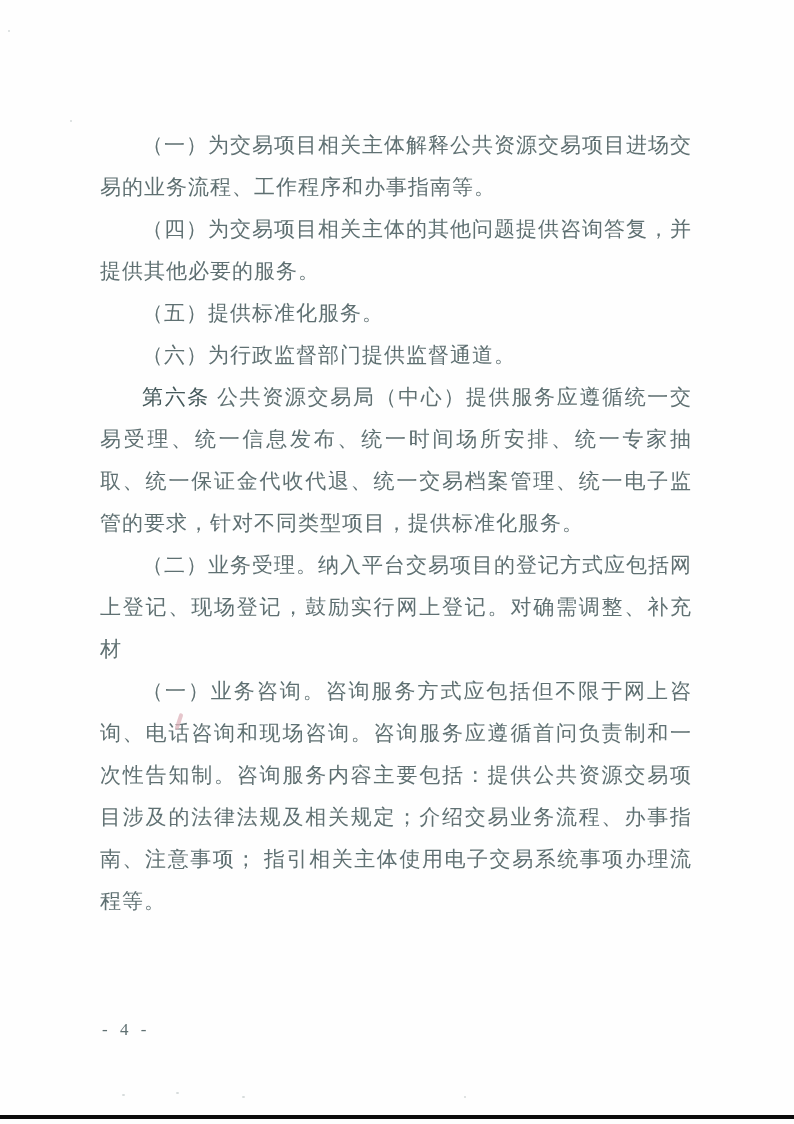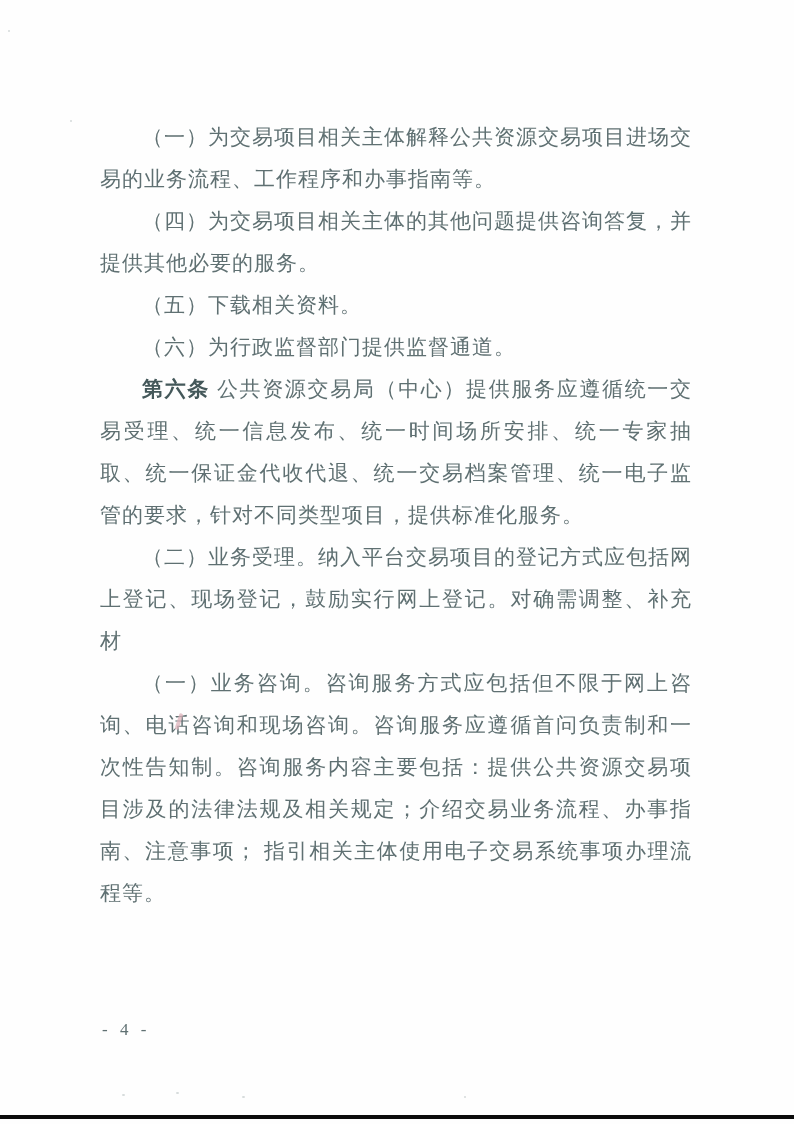--- a/index.html
+++ b/index.html
@@ -15,34 +15,34 @@
     font-family: "Liberation Serif", "DejaVu Serif", serif;
   }
   .scan-page {
     position: absolute;
     inset: 0;
     background: #fefefe;
   }
   .doc-body {
     position: absolute;
     left: 100px;
-    top: 116px;
+    top: 124px;
     width: 592px;
     color: #5f7072;
     font-size: 21px;
     line-height: 42px;
     letter-spacing: 1px;
     text-align: justify;
   }
   .doc-body p {
     margin: 0;
     text-indent: 2em;
   }
   .doc-body p b {
-    font-weight: bold;
+    font-weight: normal;
     color: #44585a;
   }
   .page-number {
     position: absolute;
     left: 102px;
     top: 1020px;
     font-size: 17px;
     letter-spacing: 4px;
     color: #5f7072;
   }
@@ -80,21 +80,21 @@
   .speck.s5 { left: 70px;  top: 120px;  width: 2px; }
   .speck.s6 { left: 8px;   top: 30px;   width: 2px; }
 </style>
 </head>
 <body>
 
 <div class="scan-page">
   <div class="doc-body">
       <p>（一）为交易项目相关主体解释公共资源交易项目进场交易的业务流程、工作程序和办事指南等。</p>
       <p>（四）为交易项目相关主体的其他问题提供咨询答复，并提供其他必要的服务。</p>
-      <p>（五）下载相关资料。</p>
+      <p>（五）提供标准化服务。</p>
       <p>（六）为行政监督部门提供监督通道。</p>
       <p><b>第六条</b> 公共资源交易局（中心）提供服务应遵循统一交易受理、统一信息发布、统一时间场所安排、统一专家抽取、统一保证金代收代退、统一交易档案管理、统一电子监管的要求，针对不同类型项目，提供标准化服务。</p>
       <p>（二）业务受理。纳入平台交易项目的登记方式应包括网上登记、现场登记，鼓励实行网上登记。对确需调整、补充材</p>
       <p>（一）业务咨询。咨询服务方式应包括但不限于网上咨询、电话咨询和现场咨询。咨询服务应遵循首问负责制和一次性告知制。咨询服务内容主要包括：提供公共资源交易项目涉及的法律法规及相关规定；介绍交易业务流程、办事指南、注意事项； 指引相关主体使用电子交易系统事项办理流程等。</p>
     </div>
   <div class="page-number">- 4 -</div>
   <div class="pen-mark"></div>
   <div class="bottom-edge"></div>
   <div class="speck s1"></div>
   <div class="speck s2"></div>

